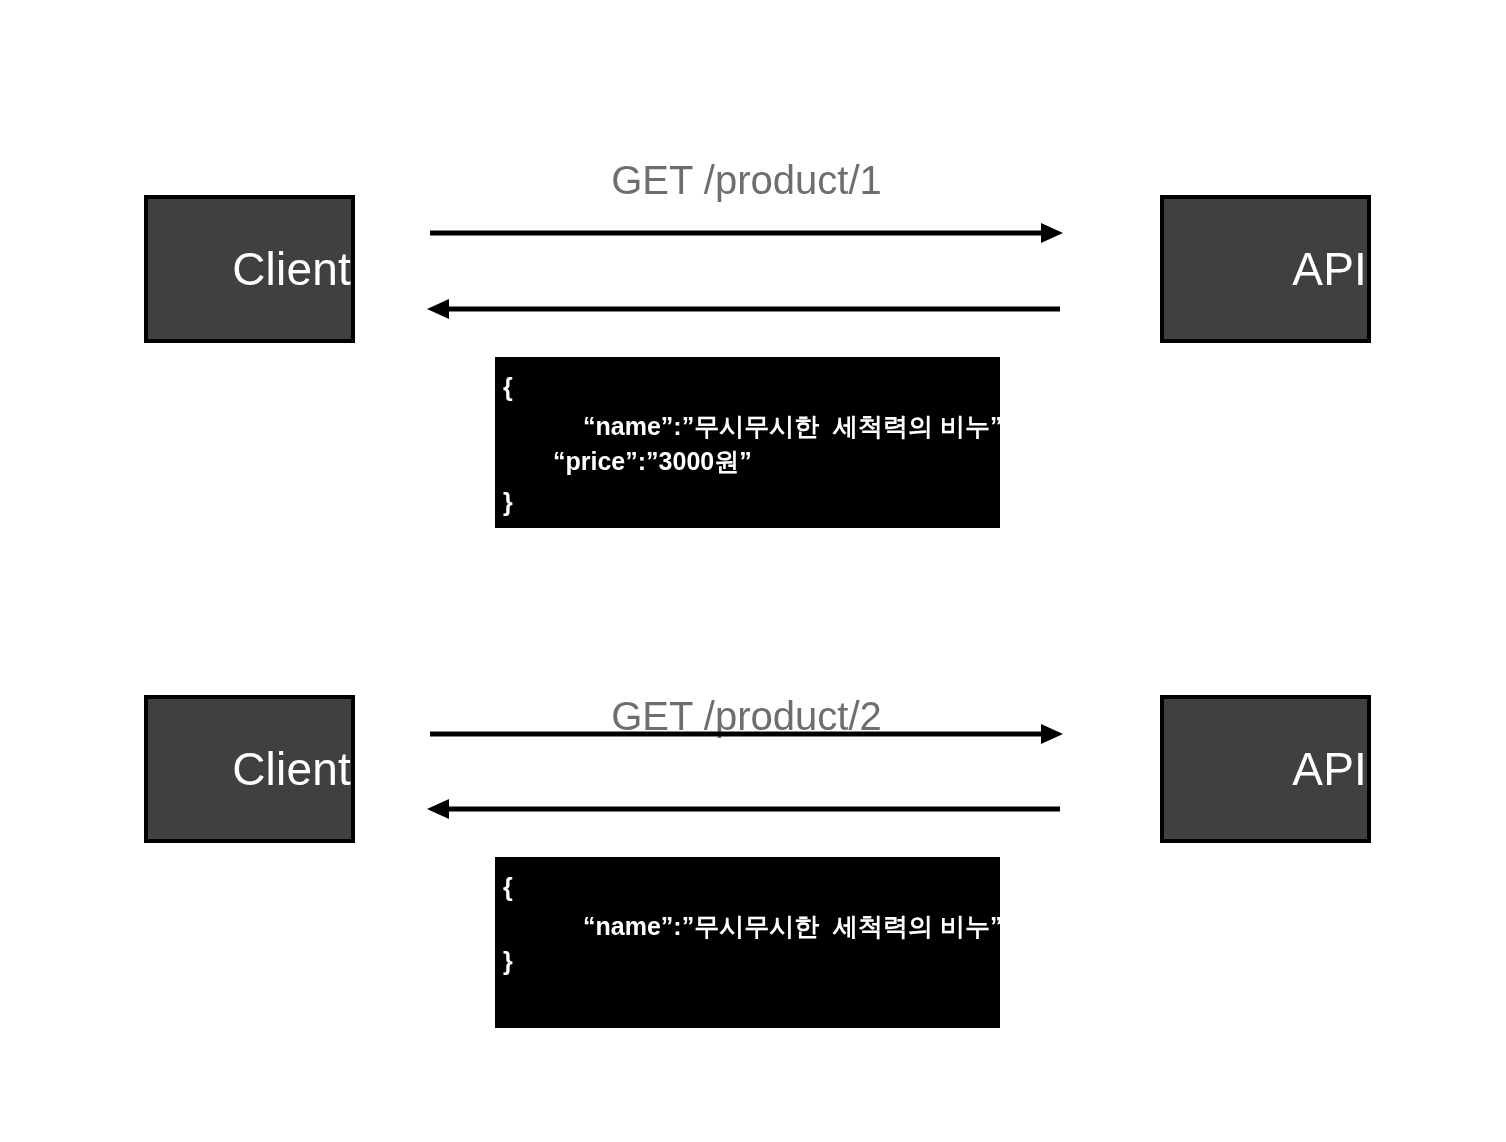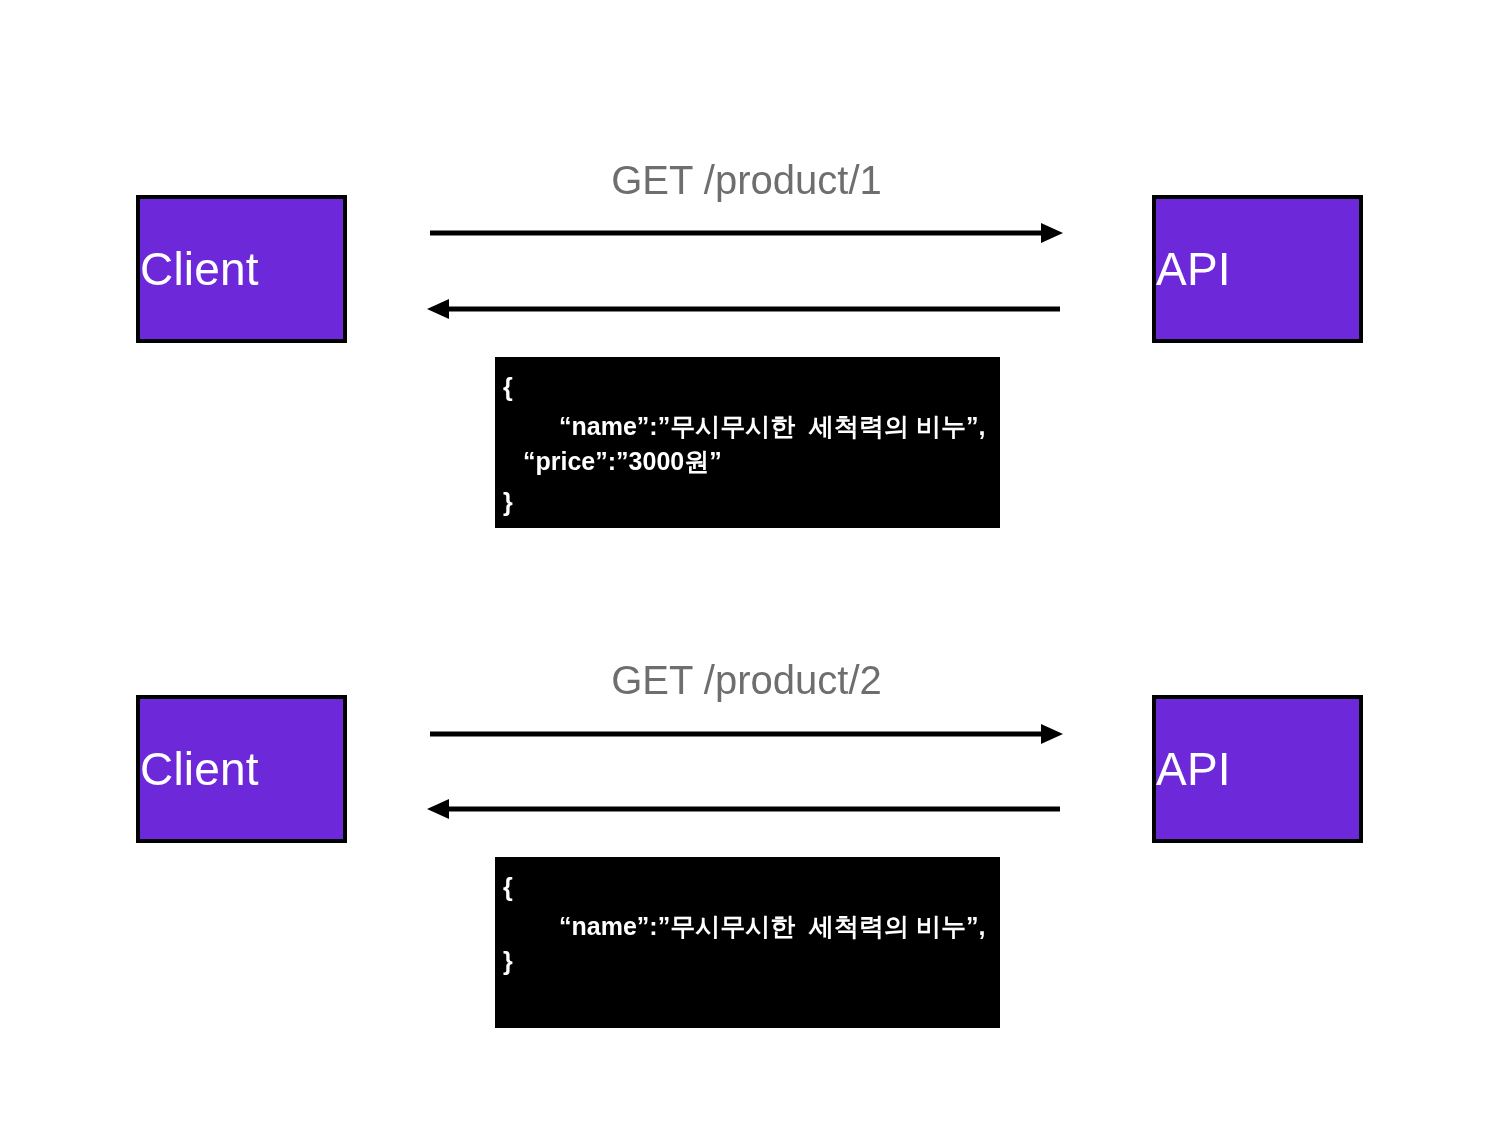--- a/index.html
+++ b/index.html
@@ -18,25 +18,26 @@
     width: 1506px;
     height: 1142px;
     background: #ffffff;
     overflow: hidden;
   }
 
   
   .node-box {
     position: absolute;
     box-sizing: border-box;
-    background: #6d28d9;
+    background: #404040;
     border: 4px solid #000000;
     display: flex;
     align-items: center;
-    justify-content: flex-start;
+    justify-content: flex-end;
+    margin-left: 8px;
   }
   .node-label {
     color: #ffffff;
     font-size: 46px;
     font-weight: 400;
     letter-spacing: 0.2px;
     line-height: 1;
     white-space: nowrap;
   }
 
@@ -75,22 +76,22 @@
   }
   .json-line {
     color: #ffffff;
     font-size: 25px;
     font-weight: bold;
     line-height: 1.0;
     white-space: pre;
     padding-left: 8px;
   }
   .json-line.brace-open { margin-bottom: 14px; }
-  .json-line.indent { padding-left: 64px; margin-bottom: 10px; }
-  .json-line.indent-last { padding-left: 28px; margin-bottom: 16px; }
+  .json-line.indent { padding-left: 88px; margin-bottom: 10px; }
+  .json-line.indent-last { padding-left: 58px; margin-bottom: 16px; }
 </style>
 </head>
 <body>
 
 <div id="canvas">
 
   <div class="node-box" style="left:136px; top:195px; width:211px; height:148px;">
     <span class="node-label">Client</span>
   </div>
 
@@ -118,21 +119,21 @@
   </div>
 
   <div class="node-box" style="left:136px; top:695px; width:211px; height:148px;">
     <span class="node-label">Client</span>
   </div>
 
   <div class="node-box" style="left:1152px; top:695px; width:211px; height:148px;">
     <span class="node-label">API</span>
   </div>
 
-  <div class="edge-label" style="left:430px; top:660px; width:633px;">GET /product/2</div>
+  <div class="edge-label" style="left:430px; top:696px; width:633px;">GET /product/2</div>
 
   <svg class="arrow-svg" style="left:425px; top:716px;" width="650" height="40" viewBox="0 0 650 40">
     <line class="arrow-line" x1="5" y1="18" x2="626" y2="18"></line>
     <polygon class="arrow-head" points="638,18 616,8 616,28"></polygon>
   </svg>
 
   <svg class="arrow-svg" style="left:420px; top:791px;" width="650" height="40" viewBox="0 0 650 40">
     <line class="arrow-line" x1="29" y1="18" x2="640" y2="18"></line>
     <polygon class="arrow-head" points="7,18 29,8 29,28"></polygon>
   </svg>

